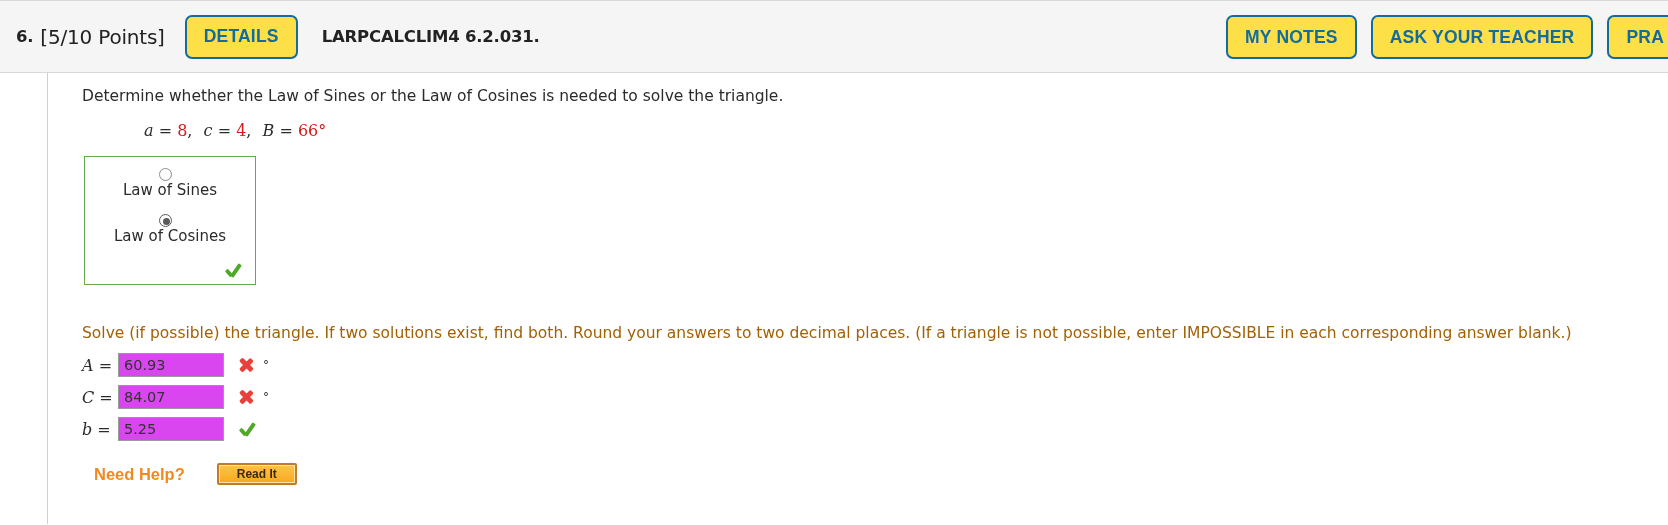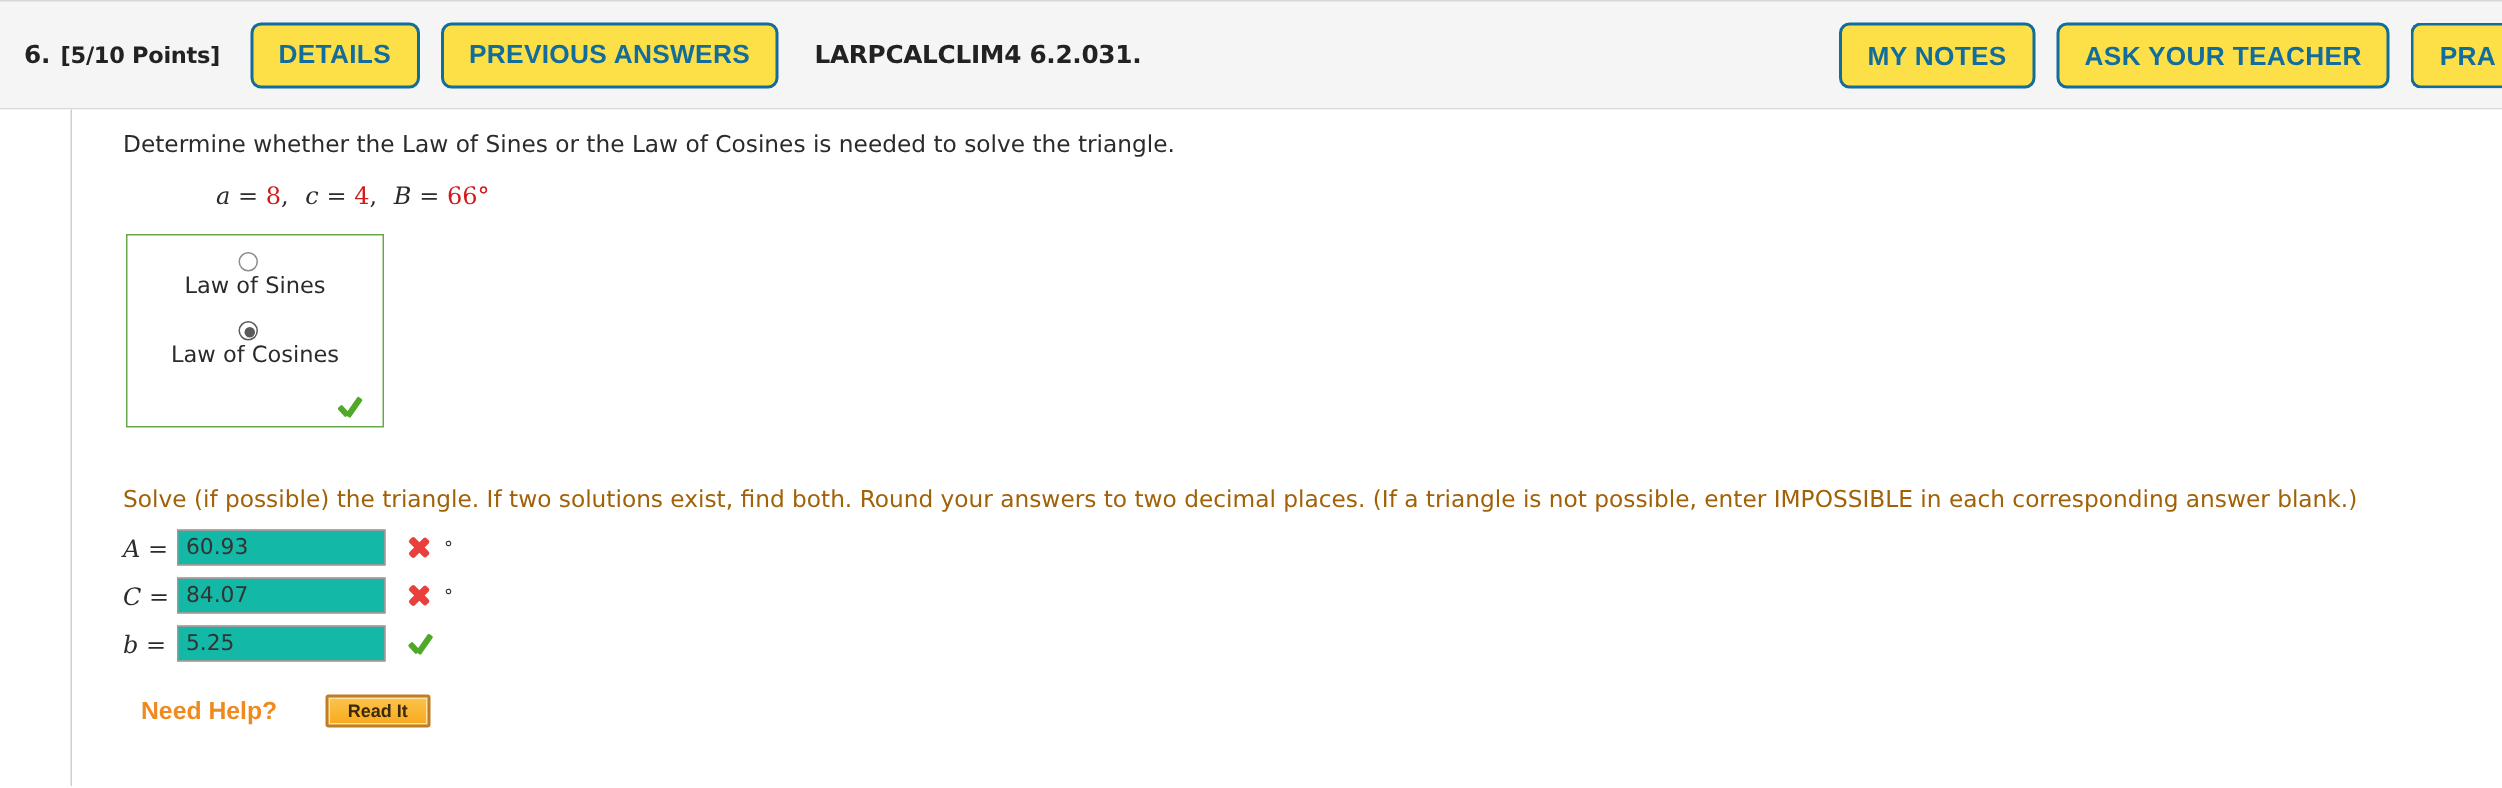--- a/index.html
+++ b/index.html
@@ -25,22 +25,22 @@
     white-space: nowrap;
   }
   .q-number {
     font-size: 16.5px;
     font-weight: bold;
     color: #222222;
     letter-spacing: -0.2px;
     margin-right: 7px;
   }
   .q-points {
-    font-size: 15px;
-    font-weight: bold;
+    font-size: 20px;
+    font-weight: normal;
     color: #222222;
     letter-spacing: -0.2px;
     margin-right: 20px;
   }
   .pillbtn {
     display: inline-flex;
     align-items: center;
     justify-content: center;
     height: 44px;
     padding: 0 17px;
@@ -221,24 +221,24 @@
   .ans-row:first-of-type { margin-top: 11px; }
   .ans-label {
     width: 36px;
     font-family: "DejaVu Serif", serif;
     font-size: 16px;
     color: #2b2b2b;
     white-space: nowrap;
   }
   .ans-label i { font-style: italic; }
   .ans-input {
-    width: 139px;
+    width: 106px;
     height: 24px;
     border: 1px solid #9a9a9a;
-    background: #14b8a6;
+    background: #d946ef;
     font-size: 14.5px;
     color: #333333;
     padding: 0 5px;
     font-family: "DejaVu Sans", sans-serif;
     border-radius: 0;
   }
   .ans-verdict {
     width: 30px;
     display: flex;
     justify-content: center;
@@ -262,42 +262,41 @@
     font-size: 16.5px;
     font-weight: bold;
     color: #f08a1e;
     font-family: "Liberation Sans", sans-serif;
     margin-right: 16px;
   }
   .readit {
     display: inline-flex;
     align-items: center;
     justify-content: center;
-    width: 70px;
+    width: 80px;
     height: 22px;
     background: linear-gradient(#fcc44c, #f9a91d);
     border: 2px solid #c07d23;
     border-radius: 2px;
     box-shadow: inset 0 0 0 1px #fde3a8;
     color: #3a2a08;
     font-size: 12px;
     font-weight: bold;
     font-family: "Liberation Sans", sans-serif;
     cursor: pointer;
   }
 </style>
 </head>
 <body>
 
 <div class="header">
   <span class="q-number">6.</span>
   <span class="q-points">[5/10 Points]</span>
 
   <button class="pillbtn">DETAILS</button>
-  <button class="pillbtn">PREVIOUS ANSWERS</button>
 
   <span class="assignment-code">LARPCALCLIM4 6.2.031.</span>
 
   <div class="header-right">
     <button class="pillbtn">MY NOTES</button>
     <button class="pillbtn">ASK YOUR TEACHER</button>
     <button class="pillbtn clipped">PRA</button>
   </div>
 </div>
 

